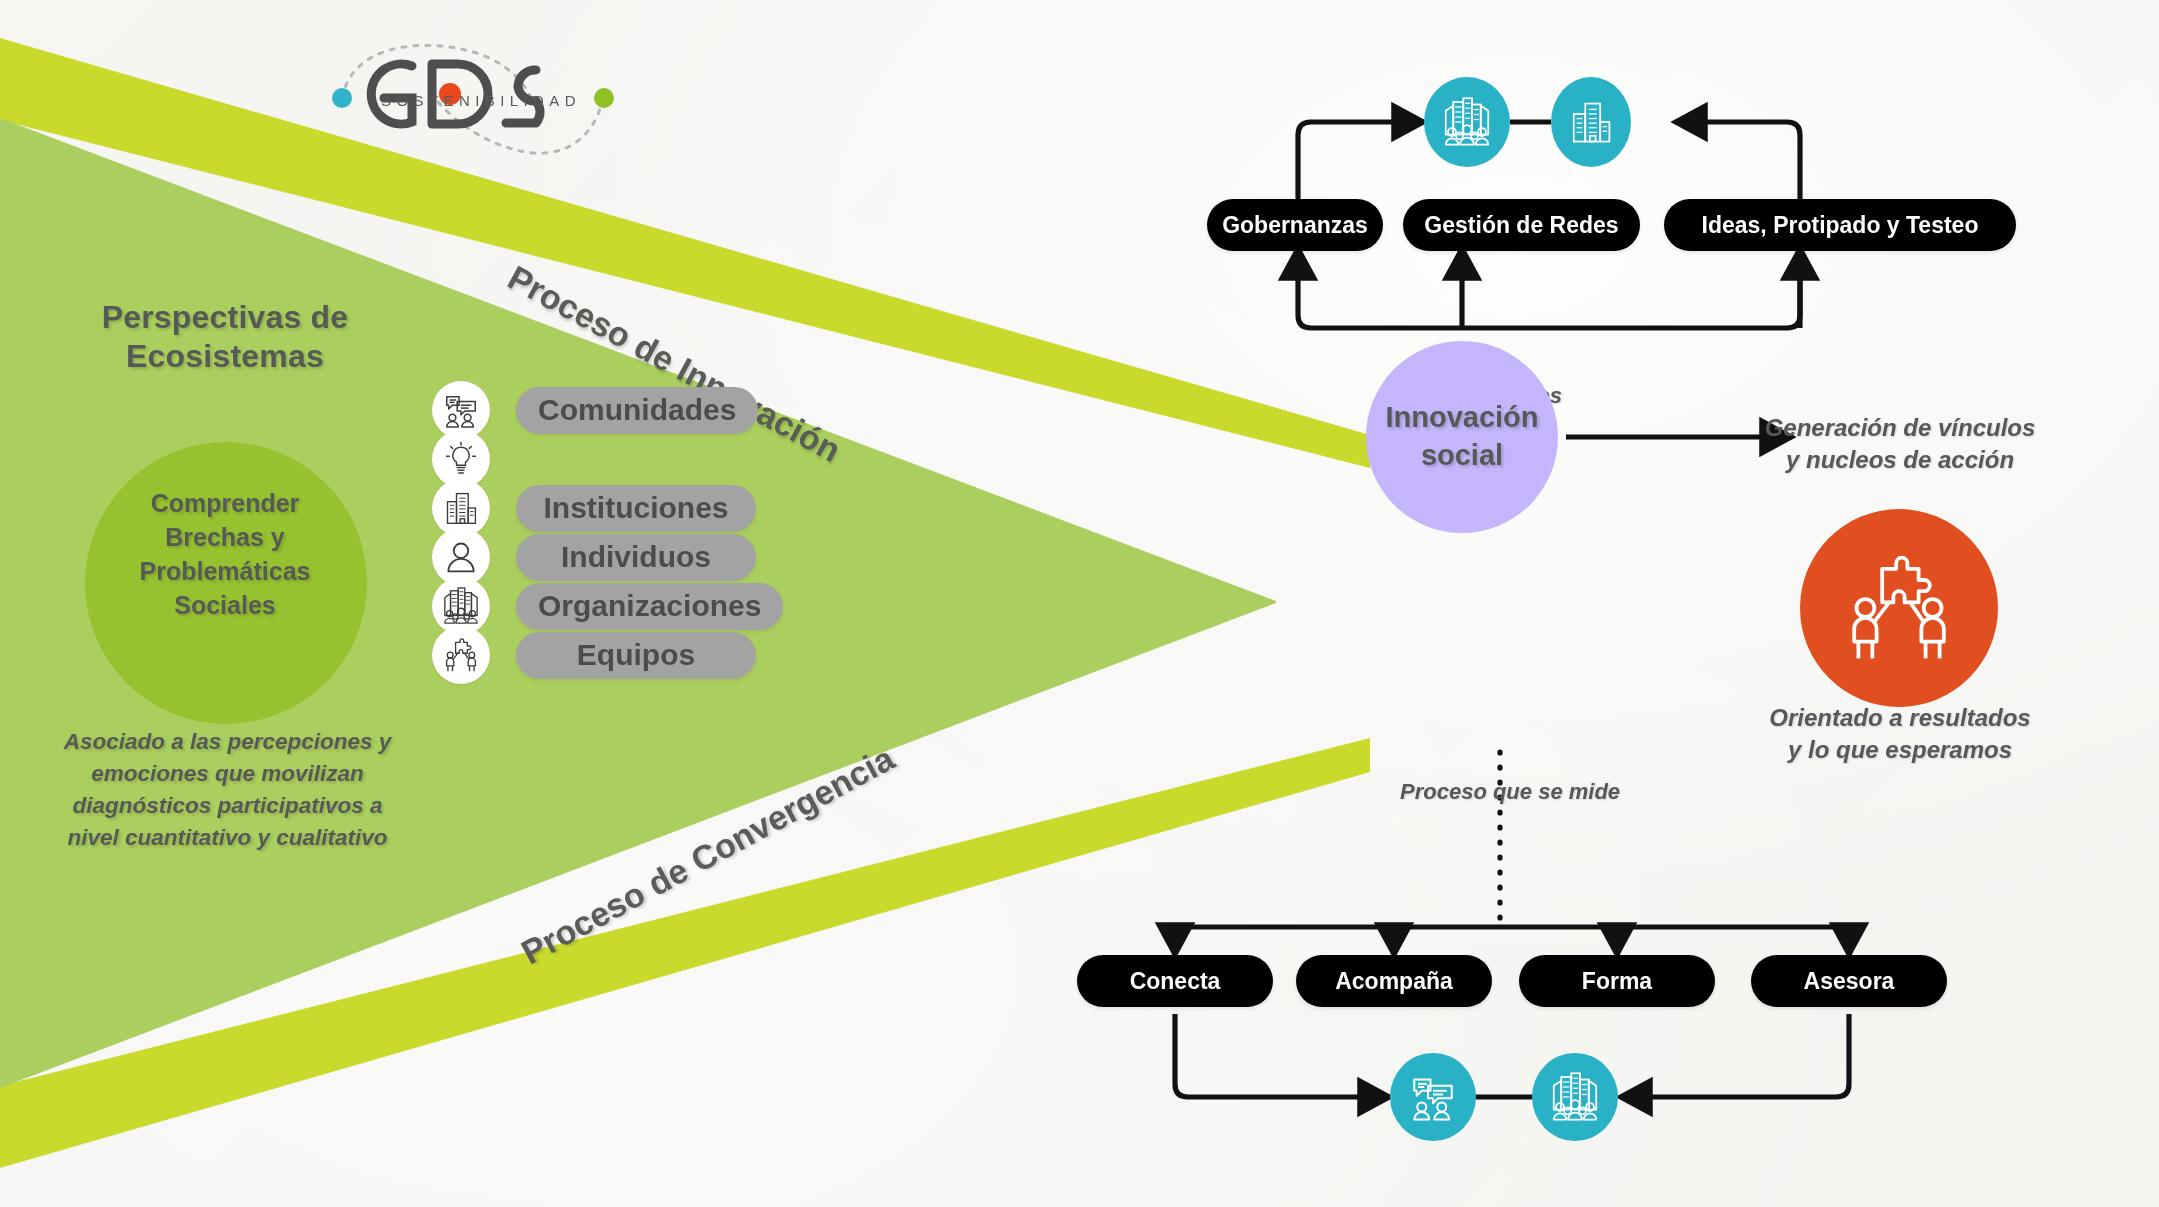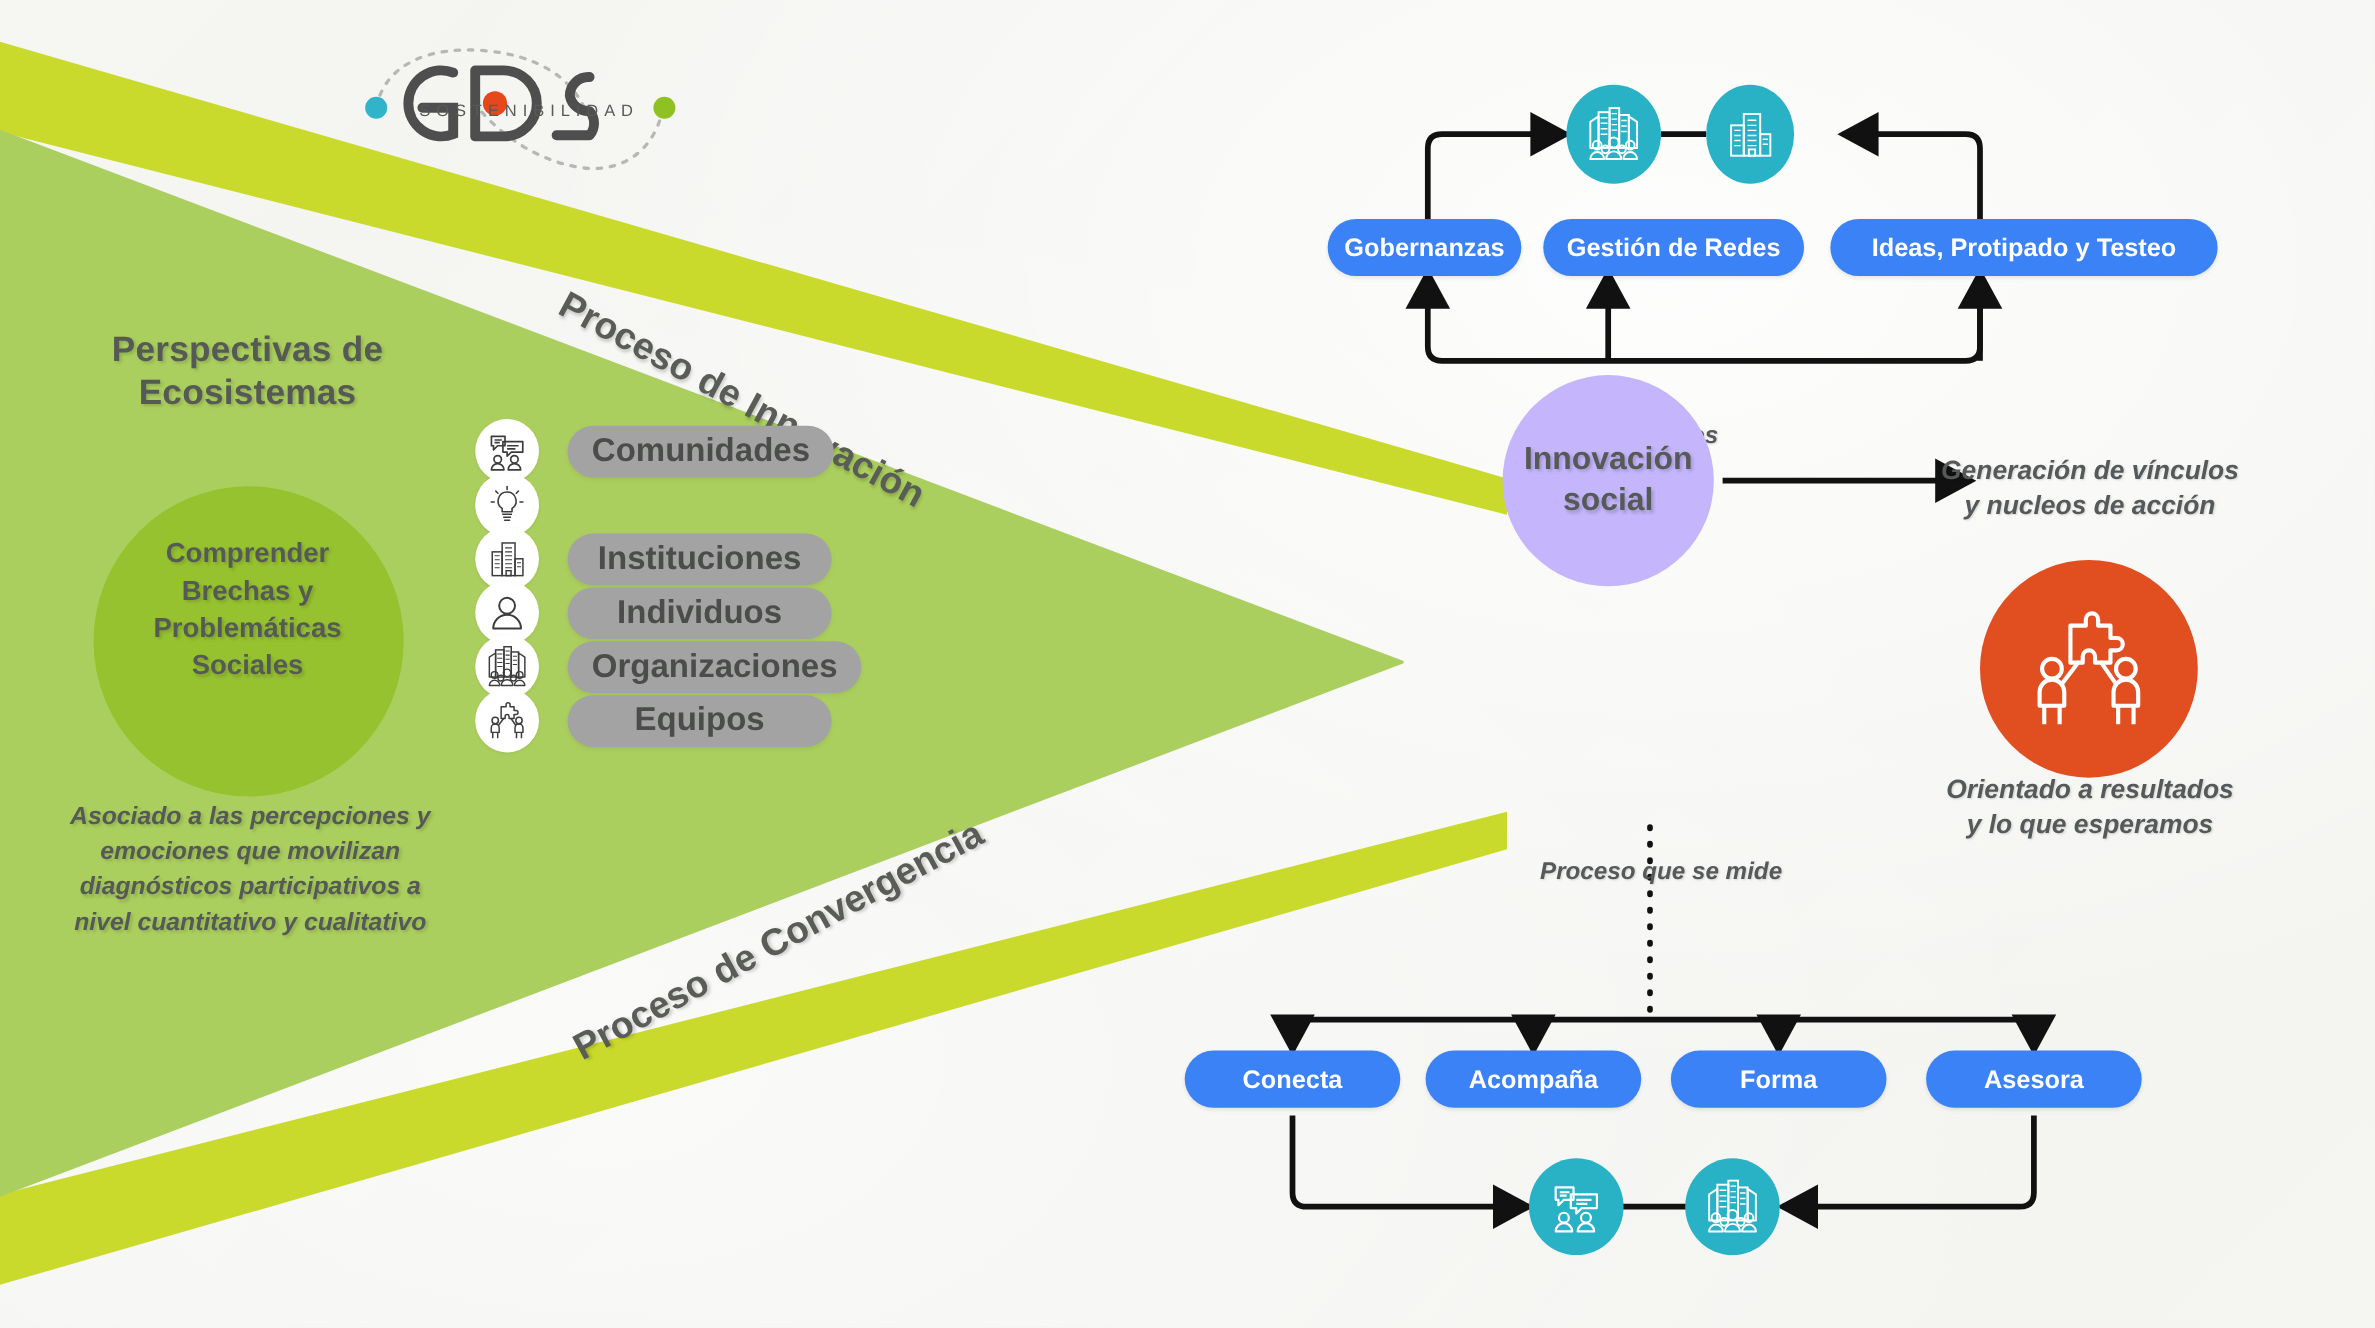--- a/index.html
+++ b/index.html
@@ -59,21 +59,21 @@
   .ico-circle svg{display:block;}
   .pill-white{
     height:47px;min-width:196px;border-radius:24px;background:#a3a3a3;
     display:flex;align-items:center;justify-content:center;
     color:#4a4d49;font-size:30px;font-weight:bold;padding:0 22px;
     box-shadow:0 2px 4px rgba(0,0,0,.07);
   }
 
   
   .pill-teal{
-    position:absolute;height:52px;border-radius:26px;background:#3b82f6;
+    position:absolute;height:52px;border-radius:26px;background:#000000;
     display:flex;align-items:center;justify-content:center;
     color:#fff;font-size:23px;font-weight:bold;white-space:nowrap;padding:0 22px;
     box-shadow:0 2px 4px rgba(0,0,0,.09);
   }
   
   .node-teal{
     position:absolute;border-radius:50%;background:#29b2c6;
     display:flex;align-items:center;justify-content:center;
   }
   

